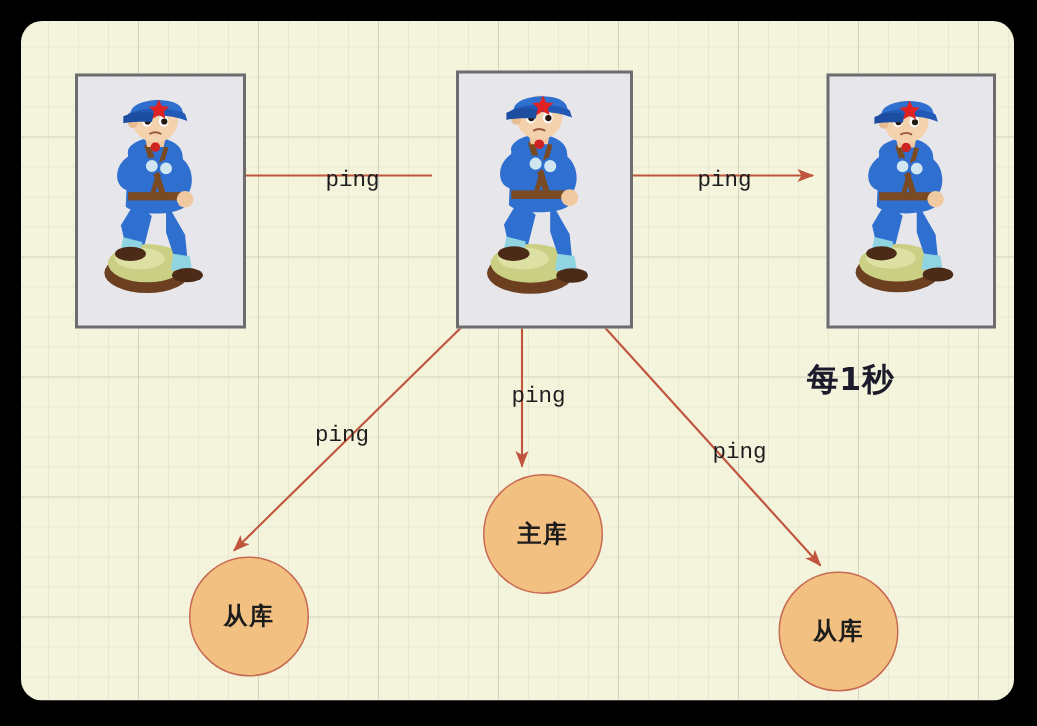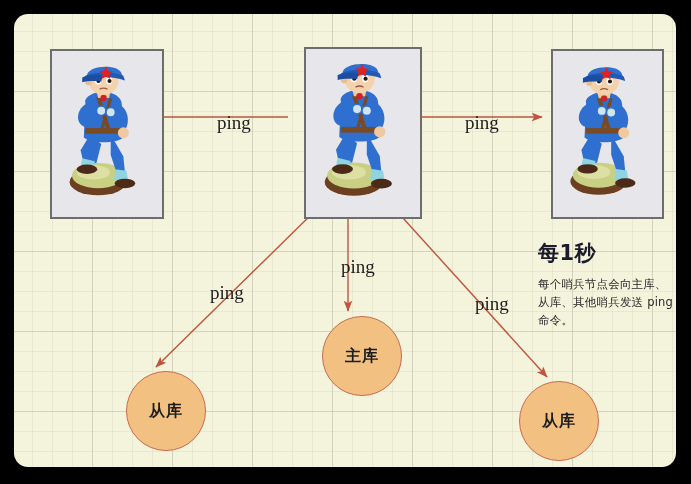--- a/index.html
+++ b/index.html
@@ -75,22 +75,22 @@
     color: #1c1c1c;
     letter-spacing: 1px;
   }
   #node-master   { left: 308px; top: 302px; width: 80px; height: 80px; }
   #node-replica-left  { left: 112px; top: 357px; width: 80px; height: 80px; }
   #node-replica-right { left: 505px; top: 367px; width: 80px; height: 80px; }
 
   
   .ping-label {
     position: absolute;
-    font-family: Liberation Serif, serif;
-    font-size: 19px;
+    font-family: Liberation Mono, monospace;
+    font-size: 15px;
     color: #1d1d1d;
     white-space: nowrap;
   }
   #ping-left-top   { left: 203px; top: 98px; }
   #ping-right-top  { left: 451px; top: 98px; }
   #ping-center     { left: 327px; top: 242px; }
   #ping-lower-left { left: 196px; top: 268px; }
   #ping-lower-right{ left: 461px; top: 279px; }
 
   
@@ -285,16 +285,15 @@
   </div>
 
   <div class="ping-label" id="ping-left-top">ping</div>
   <div class="ping-label" id="ping-right-top">ping</div>
   <div class="ping-label" id="ping-center">ping</div>
   <div class="ping-label" id="ping-lower-left">ping</div>
   <div class="ping-label" id="ping-lower-right">ping</div>
 
   <div id="annotation">
     <div id="annotation-title">每1秒</div>
-    <div id="annotation-body">每个哨兵节点会向主库、从库、其他哨兵发送 ping 命令。</div>
   </div>
 
 </div>
 
 </body></html>

